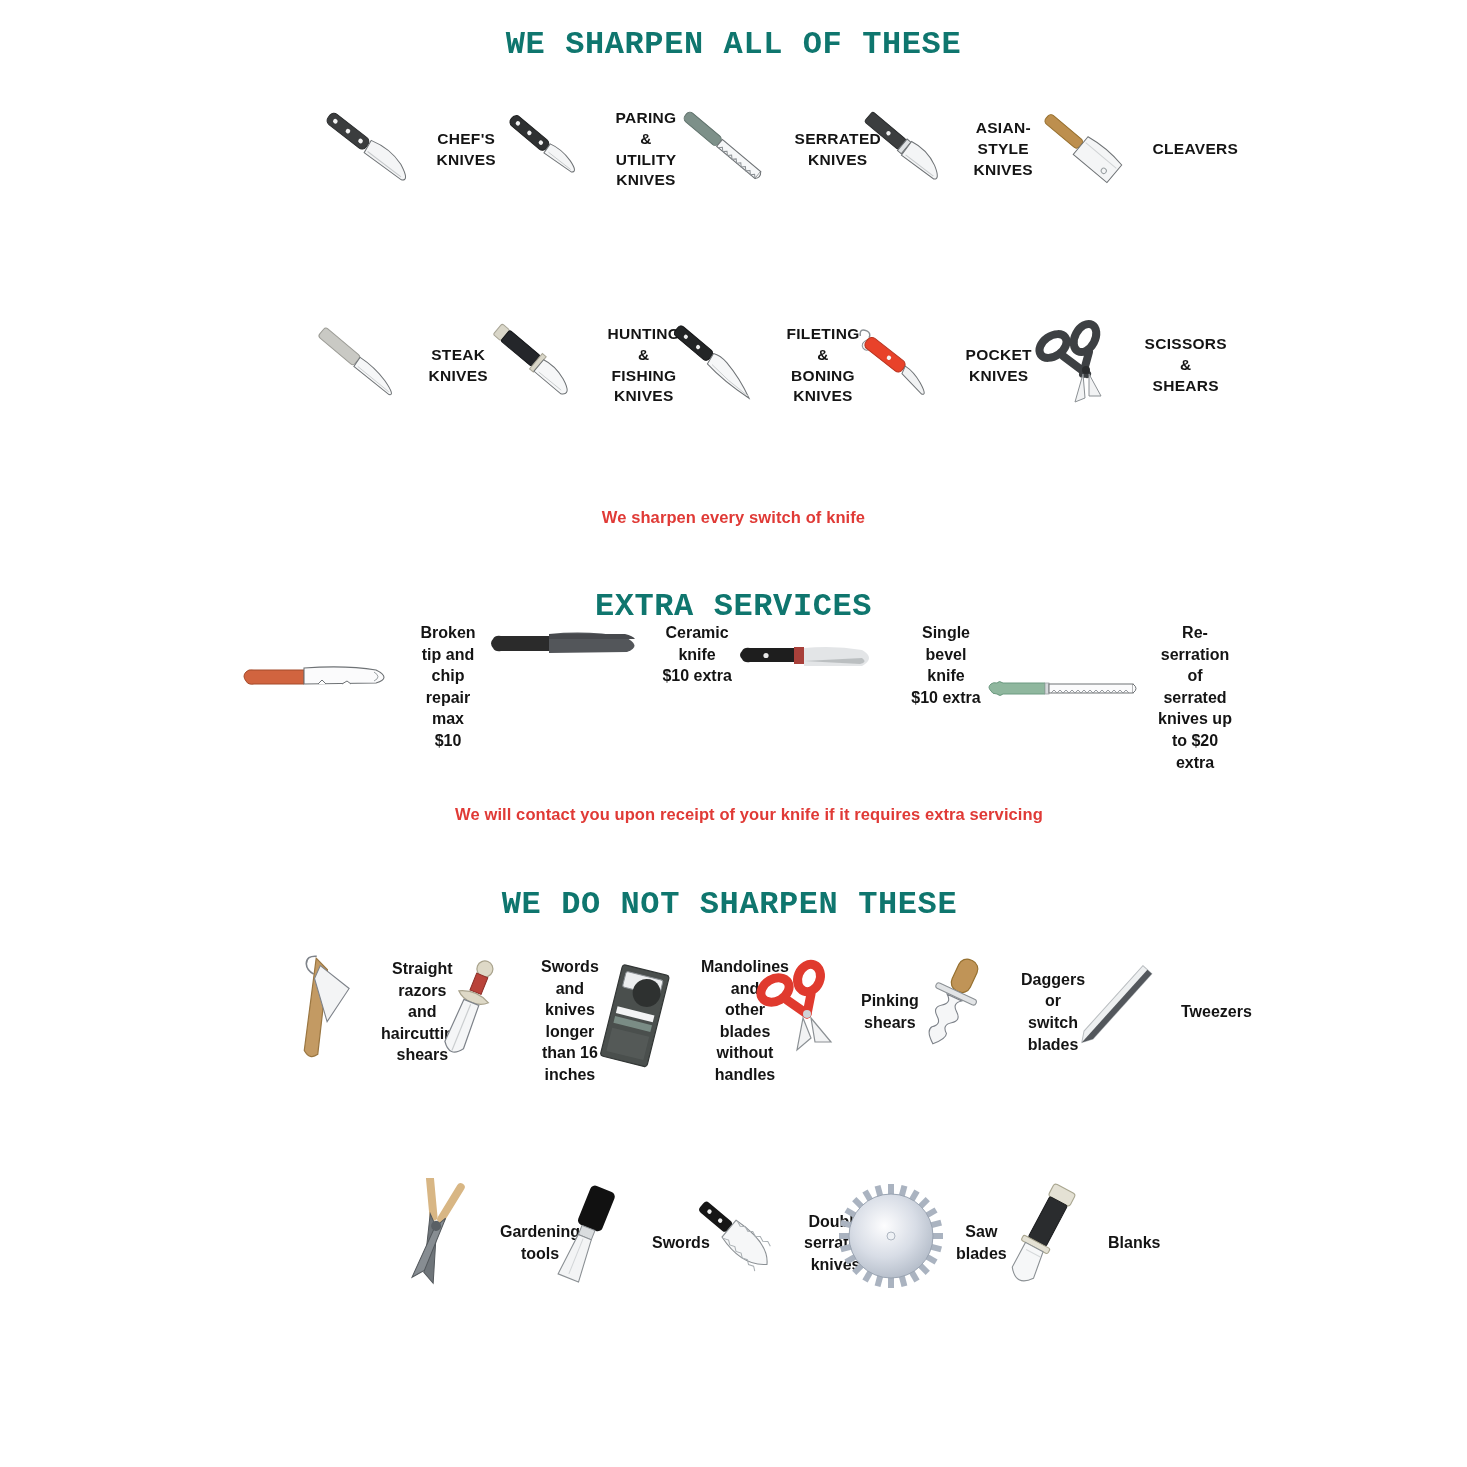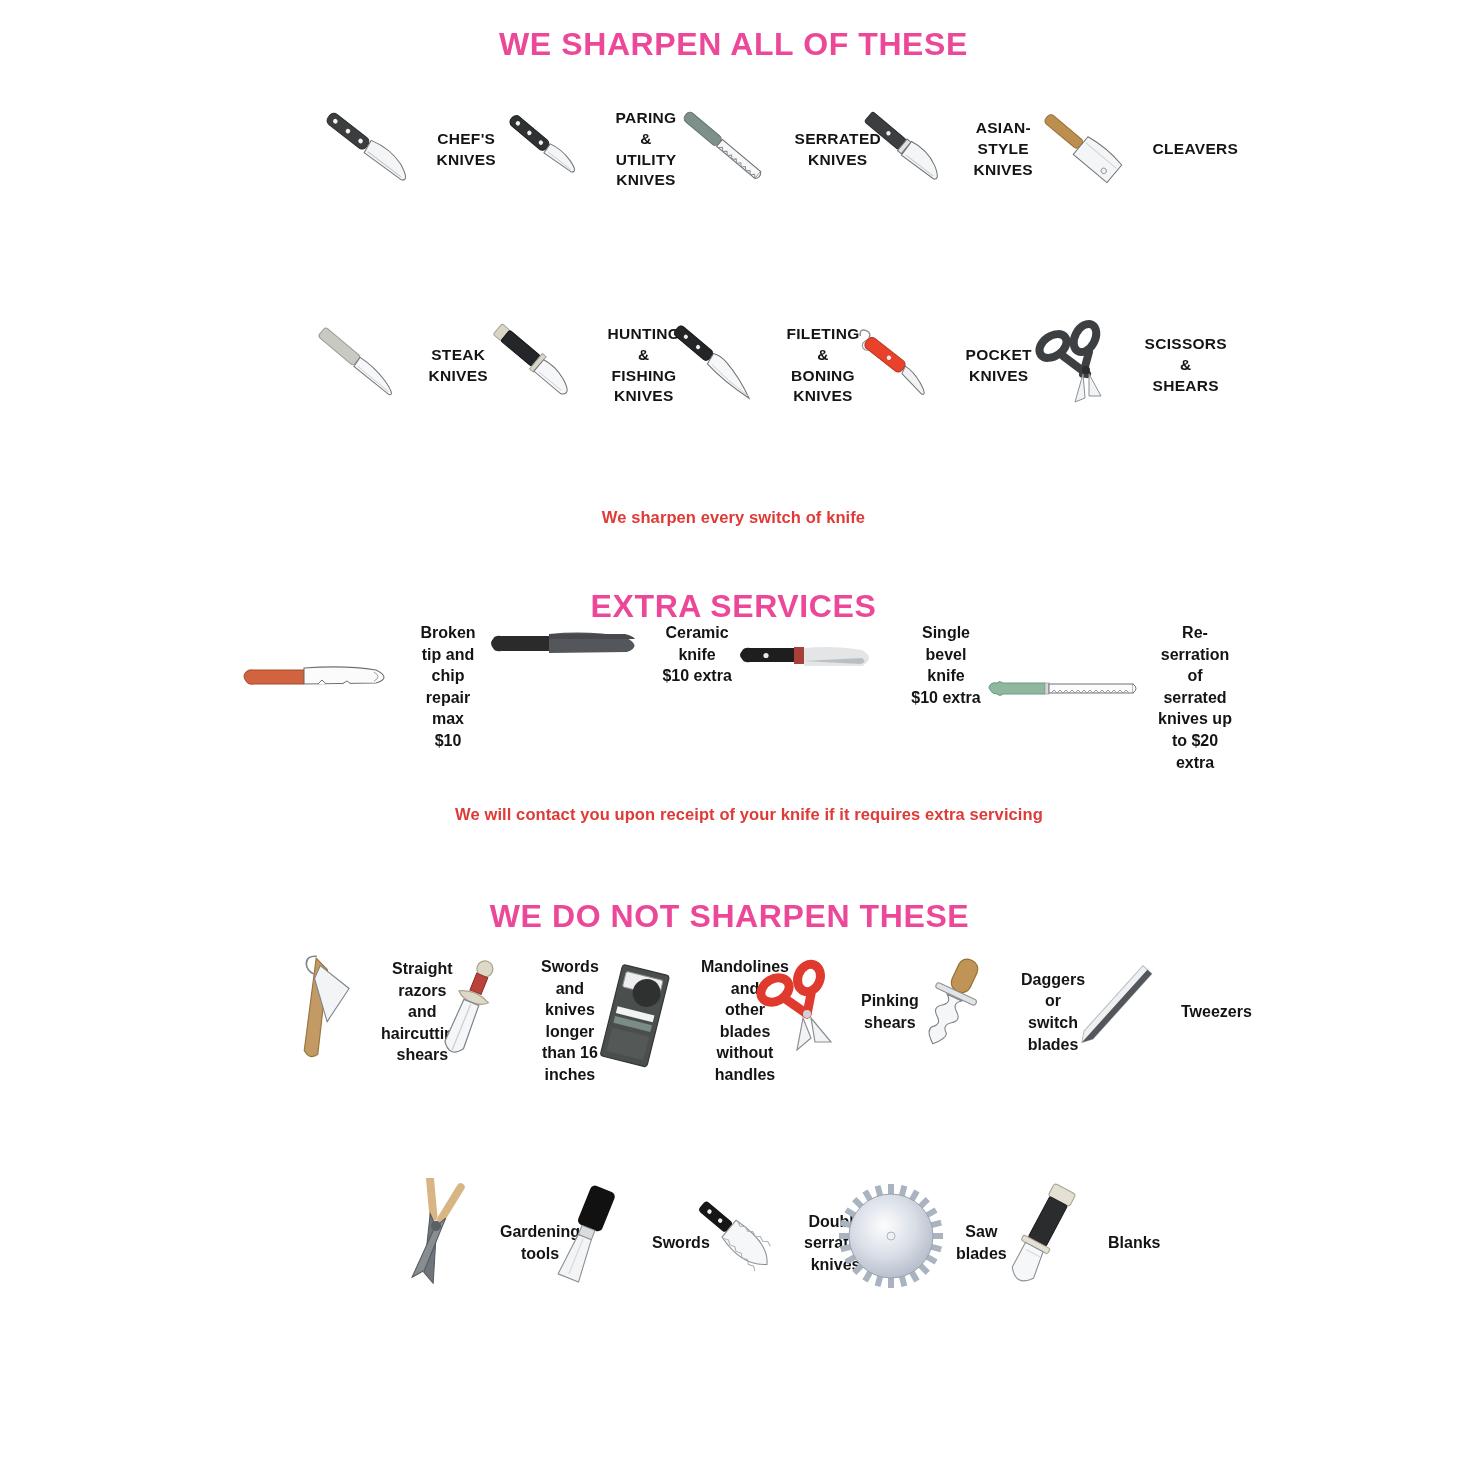--- a/index.html
+++ b/index.html
@@ -11,22 +11,22 @@
     color: #1a1a1a;
     overflow: hidden;
   }
   .page { width: 1467px; height: 1467px; position: relative; background:#fff; }
 
   .section-title {
     text-align: center;
     font-weight: 700;
     font-size: 32px;
     letter-spacing: 0.6px;
-    color: #ec4899;
-    font-family: Liberation Sans, sans-serif;
+    color: #0f766e;
+    font-family: Liberation Mono, monospace;
     text-transform: uppercase;
   }
 
   .row {
     display: flex;
     justify-content: center;
     align-items: flex-start;
   }
 
   .cell {
@@ -73,21 +73,21 @@
   
   #sharpen-title { position:absolute; top: 26px; left:0; right:0; }
   #sharpen-row-1 { position:absolute; top: 82px; left: 286px; width: 896px; }
   #sharpen-row-2 { position:absolute; top: 298px; left: 278px; width: 896px; }
   #sharpen-note  { position:absolute; top: 508px; left:0; right:0; }
 
   #extra-title   { position:absolute; top: 588px; left:0; right:0; }
   #extra-row     { position:absolute; top: 608px; left: 236px; width: 996px; }
   #extra-note    { position:absolute; top: 805px; left:7px; right:0;padding-left:24px; }
 
-  #nots-title    { position:absolute; top: 886px; left:0; right:8px;margin-top:12px; }
+  #nots-title    { position:absolute; top: 886px; left:0; right:8px; }
   #nots-row-1    { position:absolute; top: 944px; left: 250px; width: 962px; }
   #nots-row-2    { position:absolute; top: 1178px; left: 370px; width: 760px; }
 
   .w-sharpen { width: 179px; }
   .w-extra   { width: 249px; }
   .w-not1    { width: 160px; }
   .w-not2    { width: 152px; }
 
   .art-sharpen { height: 125px; }
   .art-extra   { height: 70px; }

